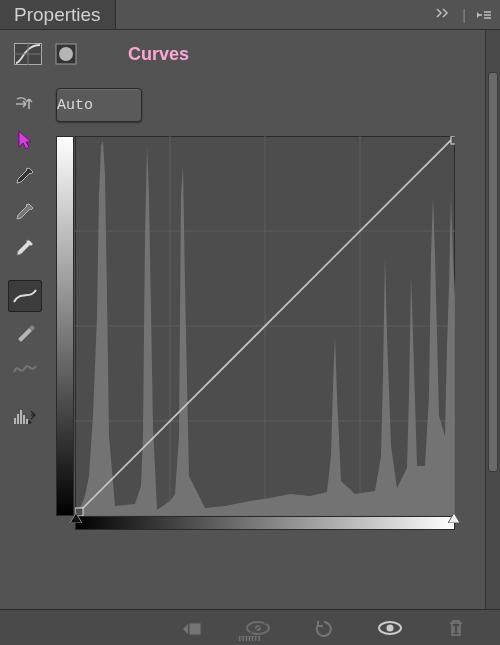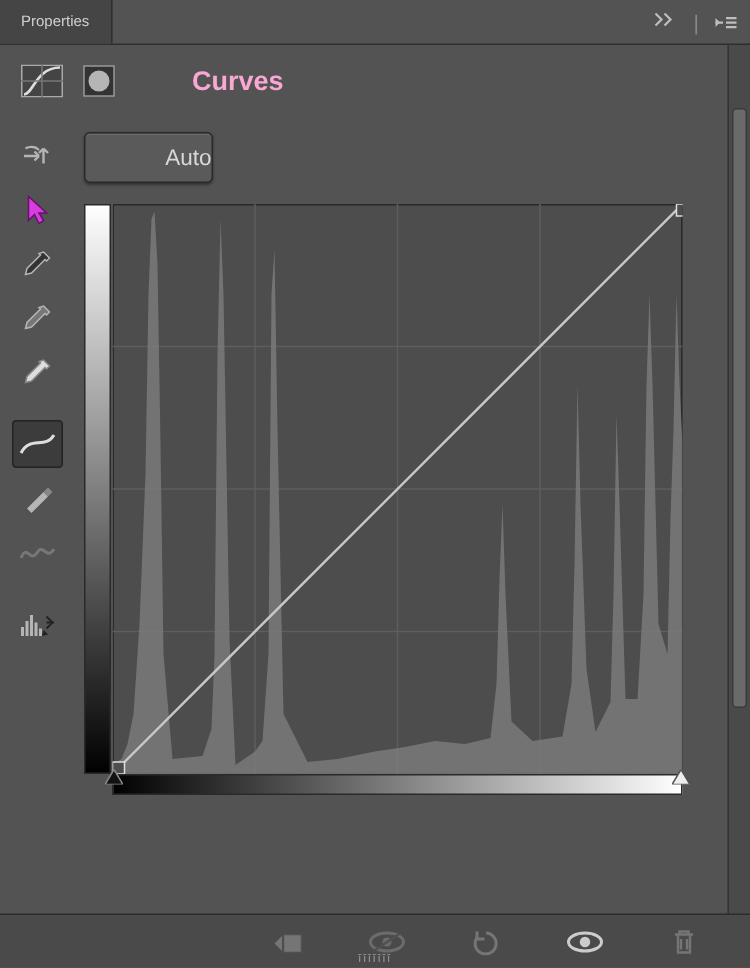--- a/index.html
+++ b/index.html
@@ -22,21 +22,21 @@
     height: 30px;
     background: #535353;
     border-bottom: 1px solid #2e2e2e;
   }
   .panel-tab {
     display: flex;
     align-items: center;
     height: 100%;
     padding: 0 14px;
     background: #454545;
-    font-size: 10px;
+    font-size: 19px;
     color: #d0d0d0;
     border-right: 1px solid #2e2e2e;
   }
   .header-right {
     display: flex;
     align-items: center;
     gap: 10px;
     padding-right: 8px;
   }
   .ff-icon, .menu-icon {
@@ -177,22 +177,23 @@
     width: 86px;
     height: 34px;
     background: #5a5a5a;
     border: 1px solid #2a2a2a;
     border-radius: 4px;
     box-shadow: inset 0 1px 0 rgba(255,255,255,0.1), 0 1px 2px rgba(0,0,0,0.4);
     color: #d8d8d8;
     font-size: 15px;
     display: flex;
     align-items: center;
-    justify-content: flex-end;
+    justify-content: flex-start;
     cursor: pointer;
+    font-family: Liberation Mono, monospace;
   }
 
   
   .graph-wrap {
     display: flex;
   }
   .vgrad {
     width: 18px;
     height: 380px;
     background: linear-gradient(to bottom, #fff, #000);

